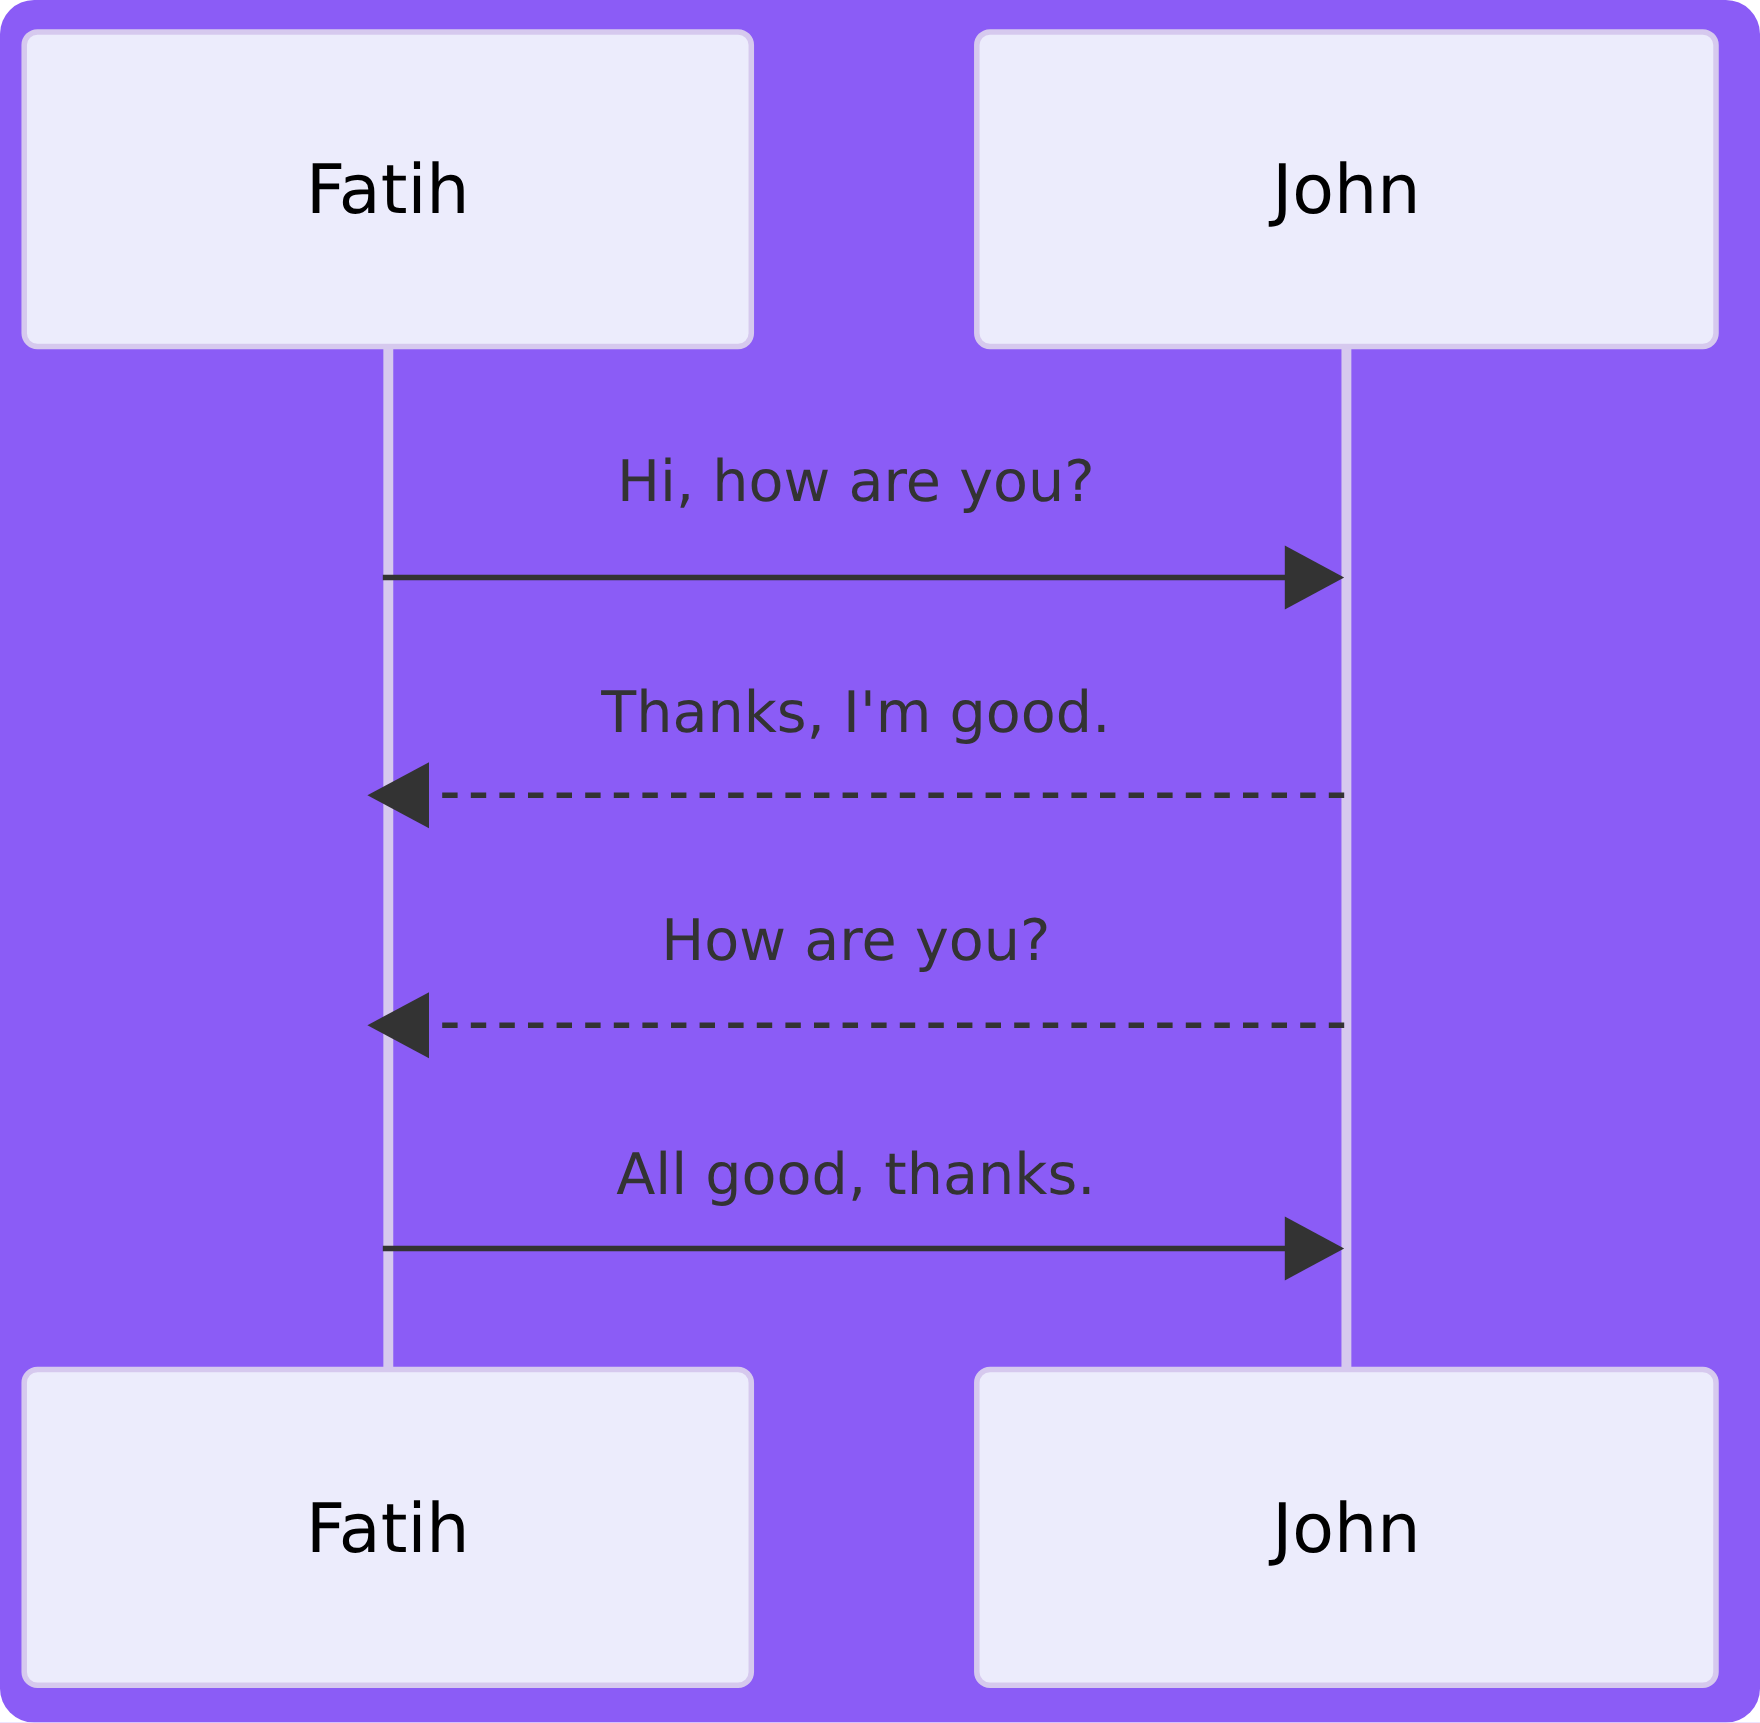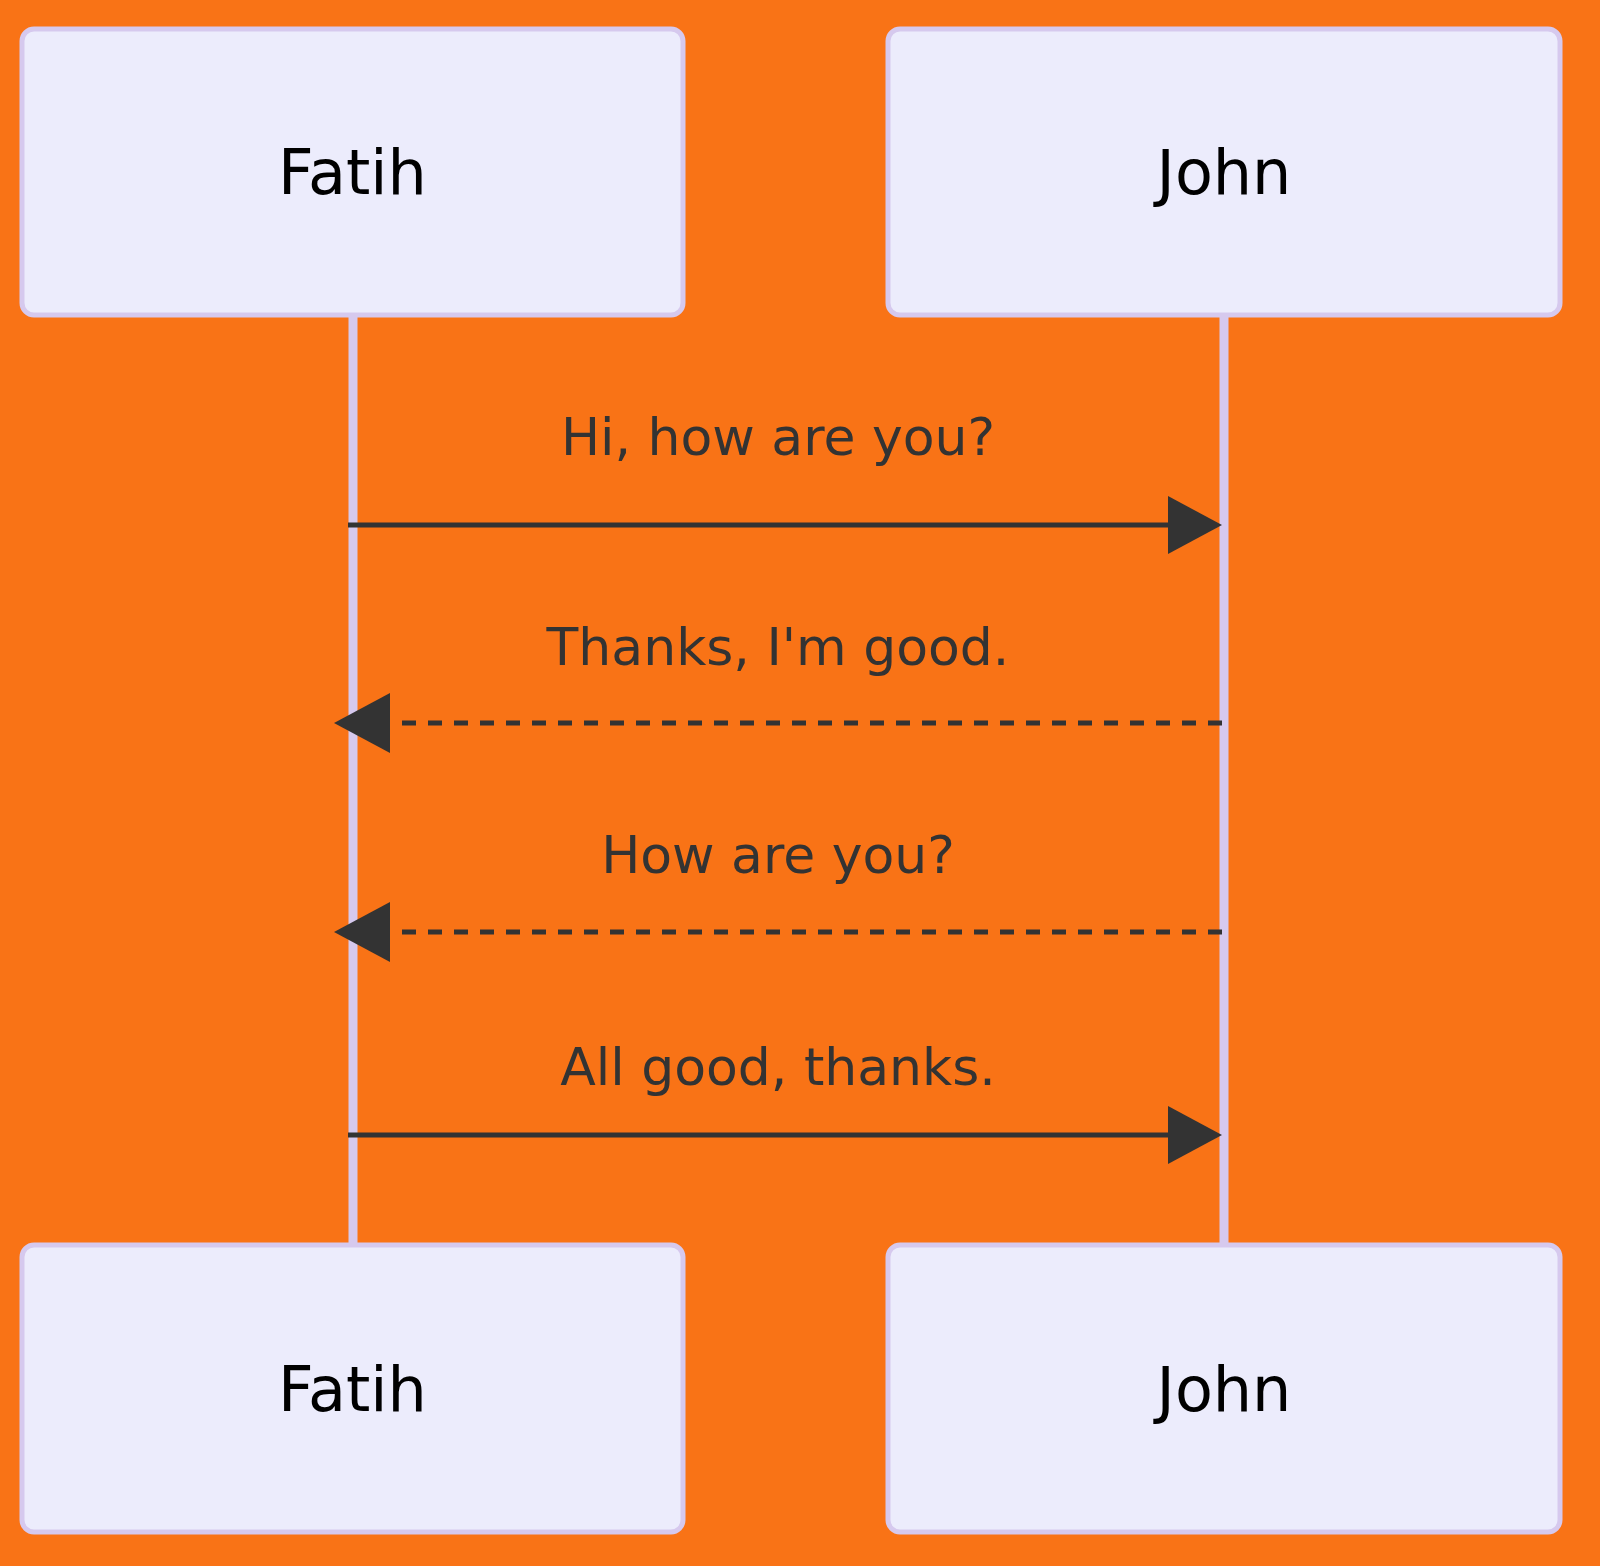--- a/index.html
+++ b/index.html
@@ -11,21 +11,22 @@
   body {
     font-family: "DejaVu Sans", sans-serif;
     width: 1600px;
     height: 1566px;
     overflow: hidden;
   }
   #diagram-root {
     position: relative;
     width: 1600px;
     height: 1566px;
-    background: #f97316;
+    background: #8b5cf6;
+    border-radius: 31px;
   }
   svg.diagram-canvas {
     position: absolute;
     top: 0;
     left: 0;
     width: 1600px;
     height: 1566px;
     display: block;
   }
   .actor-box {

